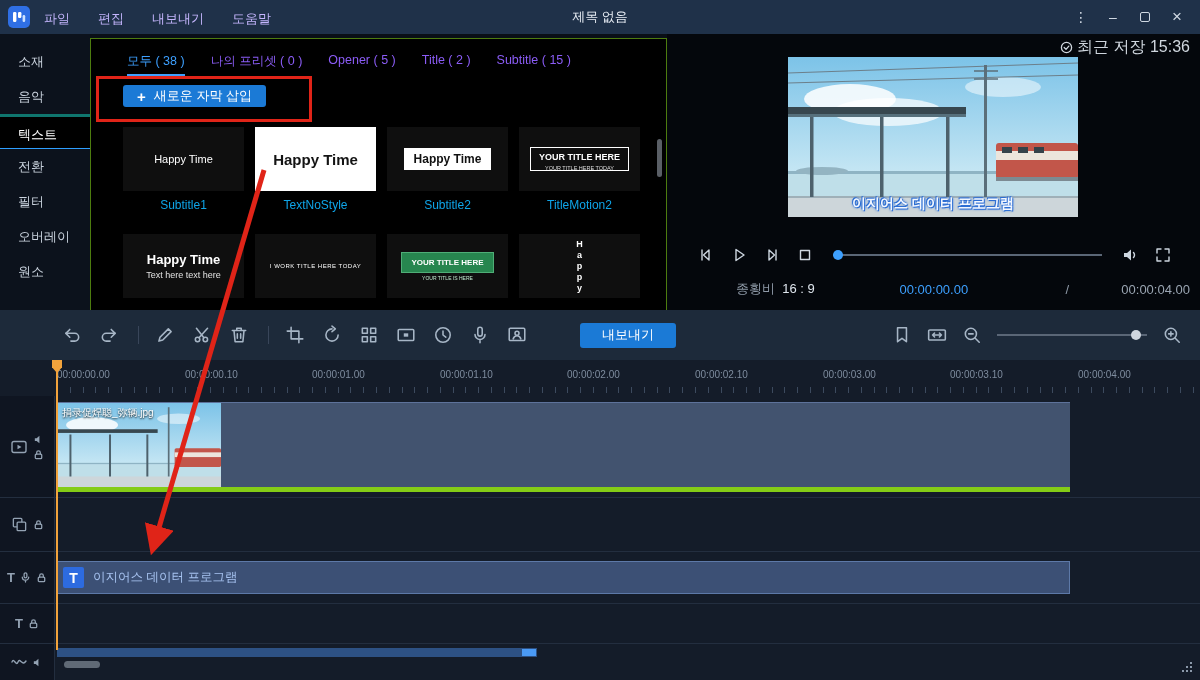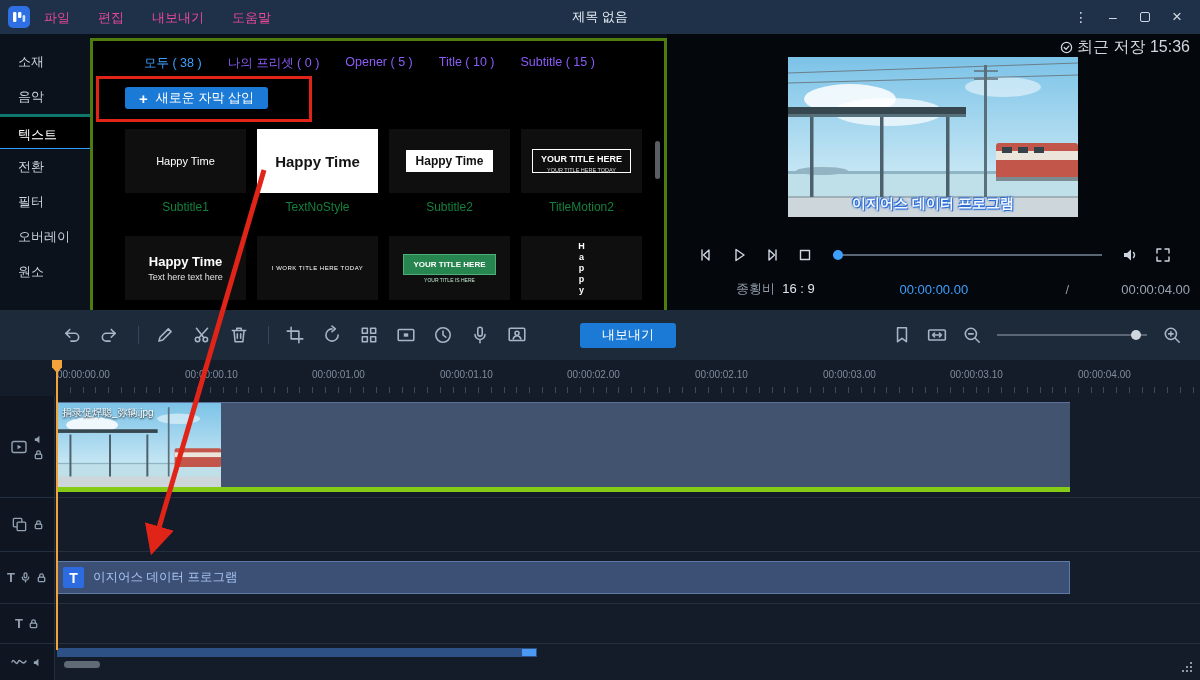--- a/index.html
+++ b/index.html
@@ -7,48 +7,48 @@
   body { position:relative; overflow:hidden; background:#0a0f16;
          font-family:"Liberation Sans","DejaVu Sans",sans-serif; color:#dfe6ee; }
   svg { display:block; }
   .ic { stroke:currentColor; fill:none; stroke-width:1.4; stroke-linecap:round; stroke-linejoin:round; }
 
   
   .titlebar { position:absolute; left:0; top:0; width:1200px; height:34px; background:#1f3149;
               display:flex; align-items:center; z-index:5; }
   .logo { width:22px; height:22px; margin-left:8px; border-radius:5px; background:#2f6fe4;
           display:flex; align-items:center; justify-content:center; }
-  .menu { color:#ec4899; font-size:13px; padding:0 14px; height:30px; line-height:34px; cursor:default;font-family:Liberation Mono, monospace; }
+  .menu { color:#c4b5fd; font-size:13px; padding:0 14px; height:30px; line-height:34px; cursor:default; }
   .wintitle { position:absolute; left:0; right:0; text-align:center; font-size:13px; color:#e8eef5; pointer-events:none; }
   .winctrls { margin-left:auto; display:flex; align-items:center; gap:10px; padding-right:12px; z-index:2; }
   .winctrls > div { width:22px; height:22px; display:flex; align-items:center; justify-content:center;
                     color:#cfd8e2; font-size:14px; }
   .maxbox span { display:block; width:10px; height:10px; border:1.3px solid #cfd8e2; border-radius:2px; }
 
   
   .sidebar { position:absolute; left:0; top:34px; width:90px; height:276px; background:#0c121c; padding-top:10px; }
   .side-item { height:35px; line-height:35px; padding-left:18px; font-size:13px; color:#c9d2dd; }
   .side-item.active { background:#000; color:#fff; border-top:3px solid #0f766e; border-bottom:1px solid #2e9fff; }
 
   
   .panel { position:absolute; left:90px; top:38px; width:577px; height:280px; background:#000;
-           border:3px solid #4d7c0f; overflow:hidden;padding-left:15px; }
+           border:1px solid #4d7c0f; overflow:hidden; }
   .tabs { display:flex; gap:26px; padding:14px 0 0 36px; font-size:12.5px; }
   .tab { color:#8b5cf6; padding-bottom:4px; }
   .tab.active { color:#3da0ff; border-bottom:2px solid #3da0ff; }
   .insert-btn { position:absolute; left:32px; top:46px; height:22px; padding:0 14px; border:none;
                 background:#1b7ad6; color:#fff; font-size:13px; border-radius:3px; display:flex;
                 align-items:center; gap:8px; font-family:inherit; }
   .insert-btn .plus { font-size:15px; font-weight:bold; }
   .grid { position:absolute; left:32px; top:88px; display:grid; grid-template-columns:repeat(4,121px);
           column-gap:11px; row-gap:22px; }
   .cell { width:121px; }
   .thumb { height:64px; background:#0f0f0f; display:flex; flex-direction:column;
            align-items:center; justify-content:center; overflow:hidden; color:#fff; }
-  .tname { text-align:center; font-size:12px; color:#15803d; padding-top:7px; }
+  .tname { text-align:center; font-size:12px; color:#0ea5e9; padding-top:7px; }
   .t1 .l1 { font-size:11px; }
   .t2 { background:#fff; color:#141414; }
   .t2 .l1 { font-size:15px; font-weight:bold; }
   .t3 .l1 { background:#fff; color:#111; font-weight:bold; font-size:12px; padding:4px 10px; }
   .t4 .l1 { border:1px solid #fff; font-weight:bold; font-size:9px; padding:4px 8px 8px; }
   .t4 .l2 { font-size:5.5px; color:#ddd; margin-top:-6px; }
   .t5 .l1 { font-size:13px; font-weight:bold; }
   .t5 .l2 { font-size:9px; color:#e0e0e0; margin-top:3px; }
   .t6 .l1 { font-size:6px; letter-spacing:0.5px; }
   .t7 .l1 { background:#27864f; border:1px solid #4fae77; font-size:8px; font-weight:bold; padding:5px 9px; }
@@ -161,21 +161,21 @@
   <div class="side-item">필터</div>
   <div class="side-item">오버레이</div>
   <div class="side-item">원소</div>
 </div>
 
 <div class="panel">
   <div class="tabs">
     <div class="tab active">모두 ( 38 )</div>
     <div class="tab">나의 프리셋 ( 0 )</div>
     <div class="tab">Opener ( 5 )</div>
-    <div class="tab">Title ( 10 )</div>
+    <div class="tab">Title ( 2 )</div>
     <div class="tab">Subtitle ( 15 )</div>
   </div>
   <button class="insert-btn">
     <span class="plus">+</span>
     <span>새로운 자막 삽입</span>
   </button>
   <div class="grid">
     <div class="cell">
       <div class="thumb t1">
           <span class="l1">Happy Time</span>

